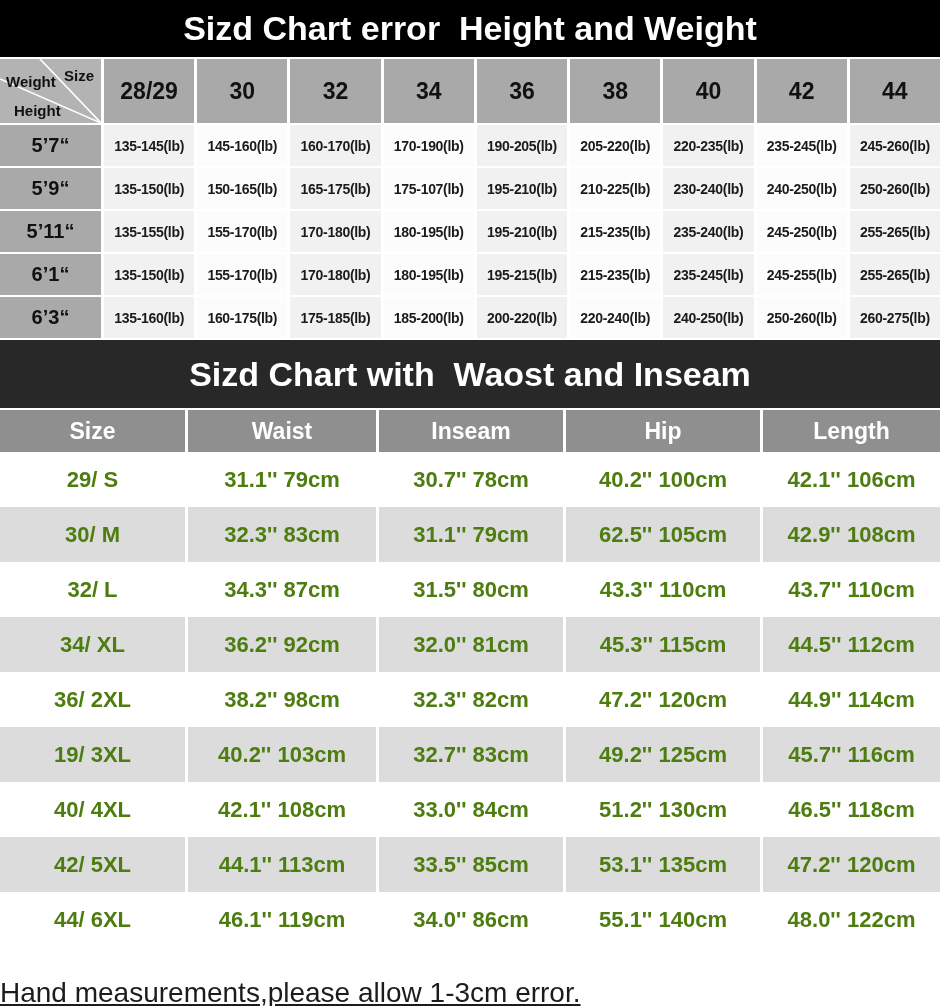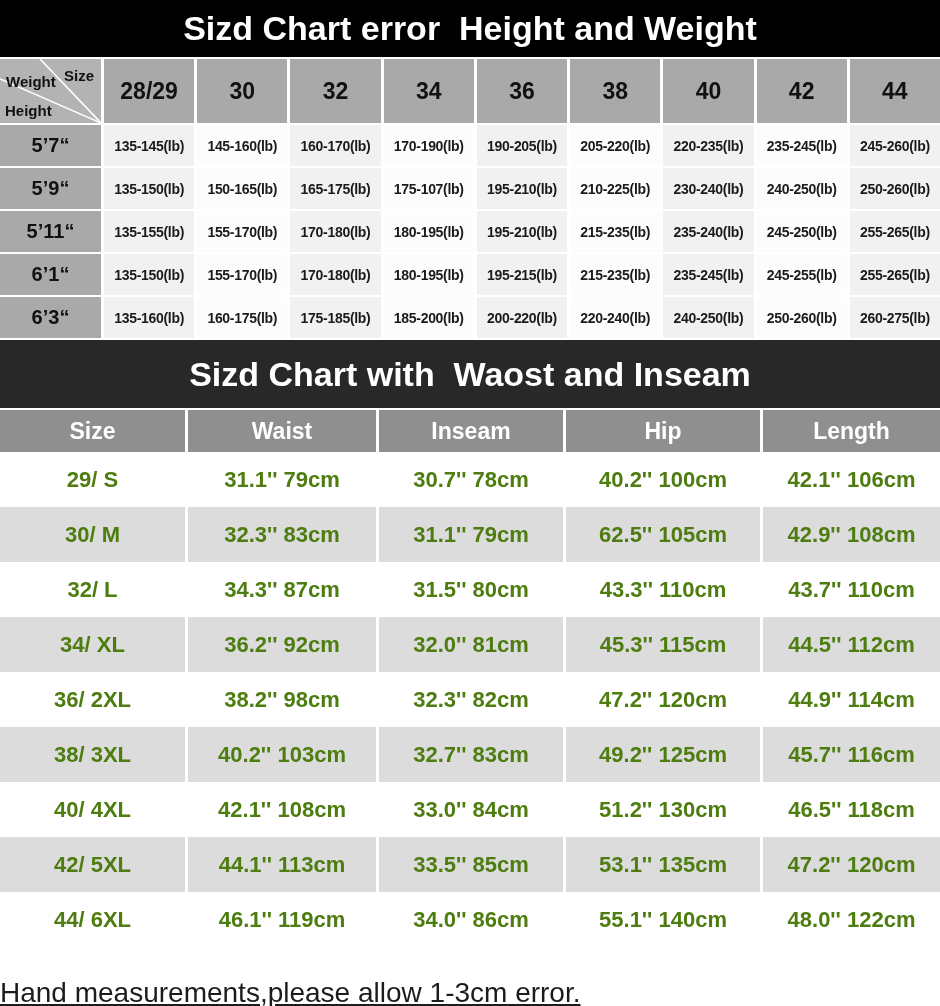--- a/index.html
+++ b/index.html
@@ -8,21 +8,21 @@
   .title-bar.first{height:57px;background:#000000;font-size:34px;}
   .title-bar.second{height:68px;background:#282828;font-size:34px;margin-top:2px;}
   
   .t1-grid{display:grid;grid-template-columns:101px repeat(9,1fr);column-gap:3px;row-gap:2px;background:#fff;margin-top:2px;}
   .t1-head{height:64px;background:#a9a9a9;display:flex;align-items:center;justify-content:center;font-size:23px;font-weight:700;color:#111;}
   .t1-corner{height:64px;background:#b3b3b3;position:relative;overflow:hidden;}
   .t1-corner svg{position:absolute;inset:0;width:100%;height:100%;}
   .t1-corner .lbl{position:absolute;font-size:15px;font-weight:600;color:#111;}
   .lbl-weight{left:6px;top:14px;}
   .lbl-size{right:7px;top:8px;}
-  .lbl-height{left:5px;bottom:4px;}
+  .lbl-height{left:14px;bottom:4px;}
   .t1-height{height:41px;background:#a9a9a9;display:flex;align-items:center;justify-content:center;font-size:20px;font-weight:700;color:#111;}
   .t1-cell{height:41px;display:flex;align-items:center;justify-content:center;font-size:14px;font-weight:700;color:#1a1a1a;letter-spacing:-0.3px;}
   .t1-cell.shade{background:#f1f1f1;}
   .t1-cell.plain{background:#fcfcfc;}
   
   .t2-grid{display:grid;grid-template-columns:185px 188px 184px 194px 1fr;column-gap:3px;background:#fff;margin-top:2px;}
   .t2-head{height:42px;background:#8f8f8f;display:flex;align-items:center;justify-content:center;font-size:23px;font-weight:700;color:#fff;}
   .t2-cell{height:55px;display:flex;align-items:center;justify-content:center;font-size:22px;font-weight:600;color:#4d7c0f;}
   .t2-cell.row-even{background:#ffffff;}
   .t2-cell.row-odd{background:#dcdcdc;}
@@ -133,21 +133,21 @@
     <div class="t2-cell row-odd">34/ XL</div>
     <div class="t2-cell row-odd">36.2'' 92cm</div>
     <div class="t2-cell row-odd">32.0'' 81cm</div>
     <div class="t2-cell row-odd">45.3'' 115cm</div>
     <div class="t2-cell row-odd">44.5'' 112cm</div>
     <div class="t2-cell row-even">36/ 2XL</div>
     <div class="t2-cell row-even">38.2'' 98cm</div>
     <div class="t2-cell row-even">32.3'' 82cm</div>
     <div class="t2-cell row-even">47.2'' 120cm</div>
     <div class="t2-cell row-even">44.9'' 114cm</div>
-    <div class="t2-cell row-odd">38/ 3XL</div>
+    <div class="t2-cell row-odd">19/ 3XL</div>
     <div class="t2-cell row-odd">40.2'' 103cm</div>
     <div class="t2-cell row-odd">32.7'' 83cm</div>
     <div class="t2-cell row-odd">49.2'' 125cm</div>
     <div class="t2-cell row-odd">45.7'' 116cm</div>
     <div class="t2-cell row-even">40/ 4XL</div>
     <div class="t2-cell row-even">42.1'' 108cm</div>
     <div class="t2-cell row-even">33.0'' 84cm</div>
     <div class="t2-cell row-even">51.2'' 130cm</div>
     <div class="t2-cell row-even">46.5'' 118cm</div>
     <div class="t2-cell row-odd">42/ 5XL</div>

